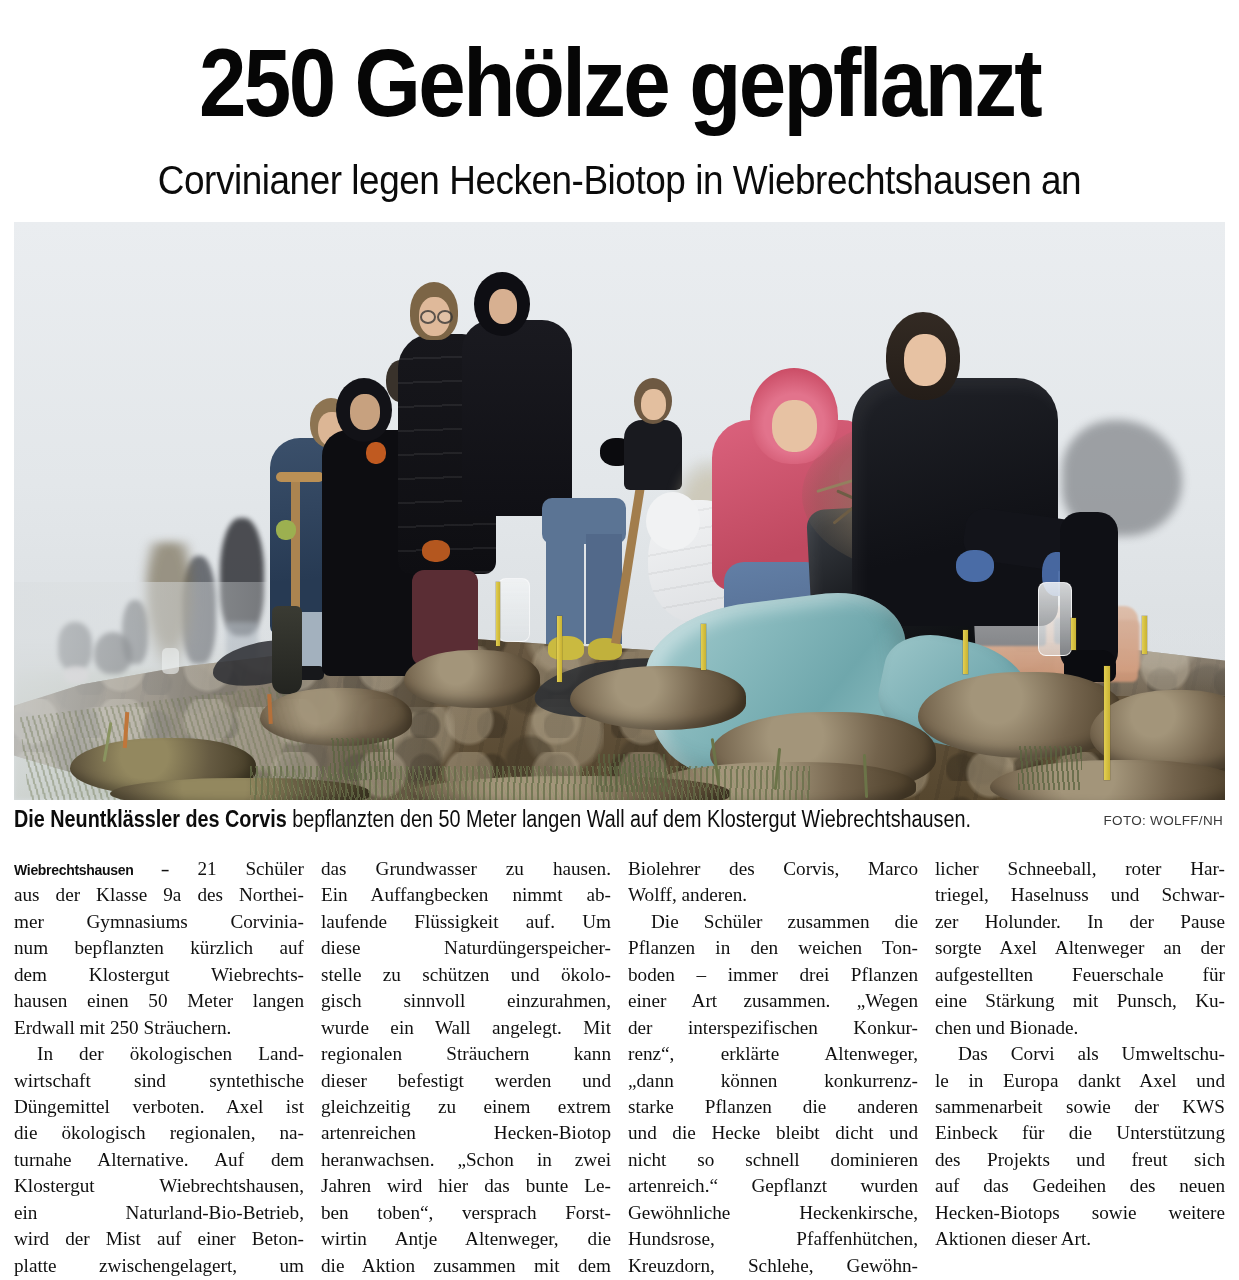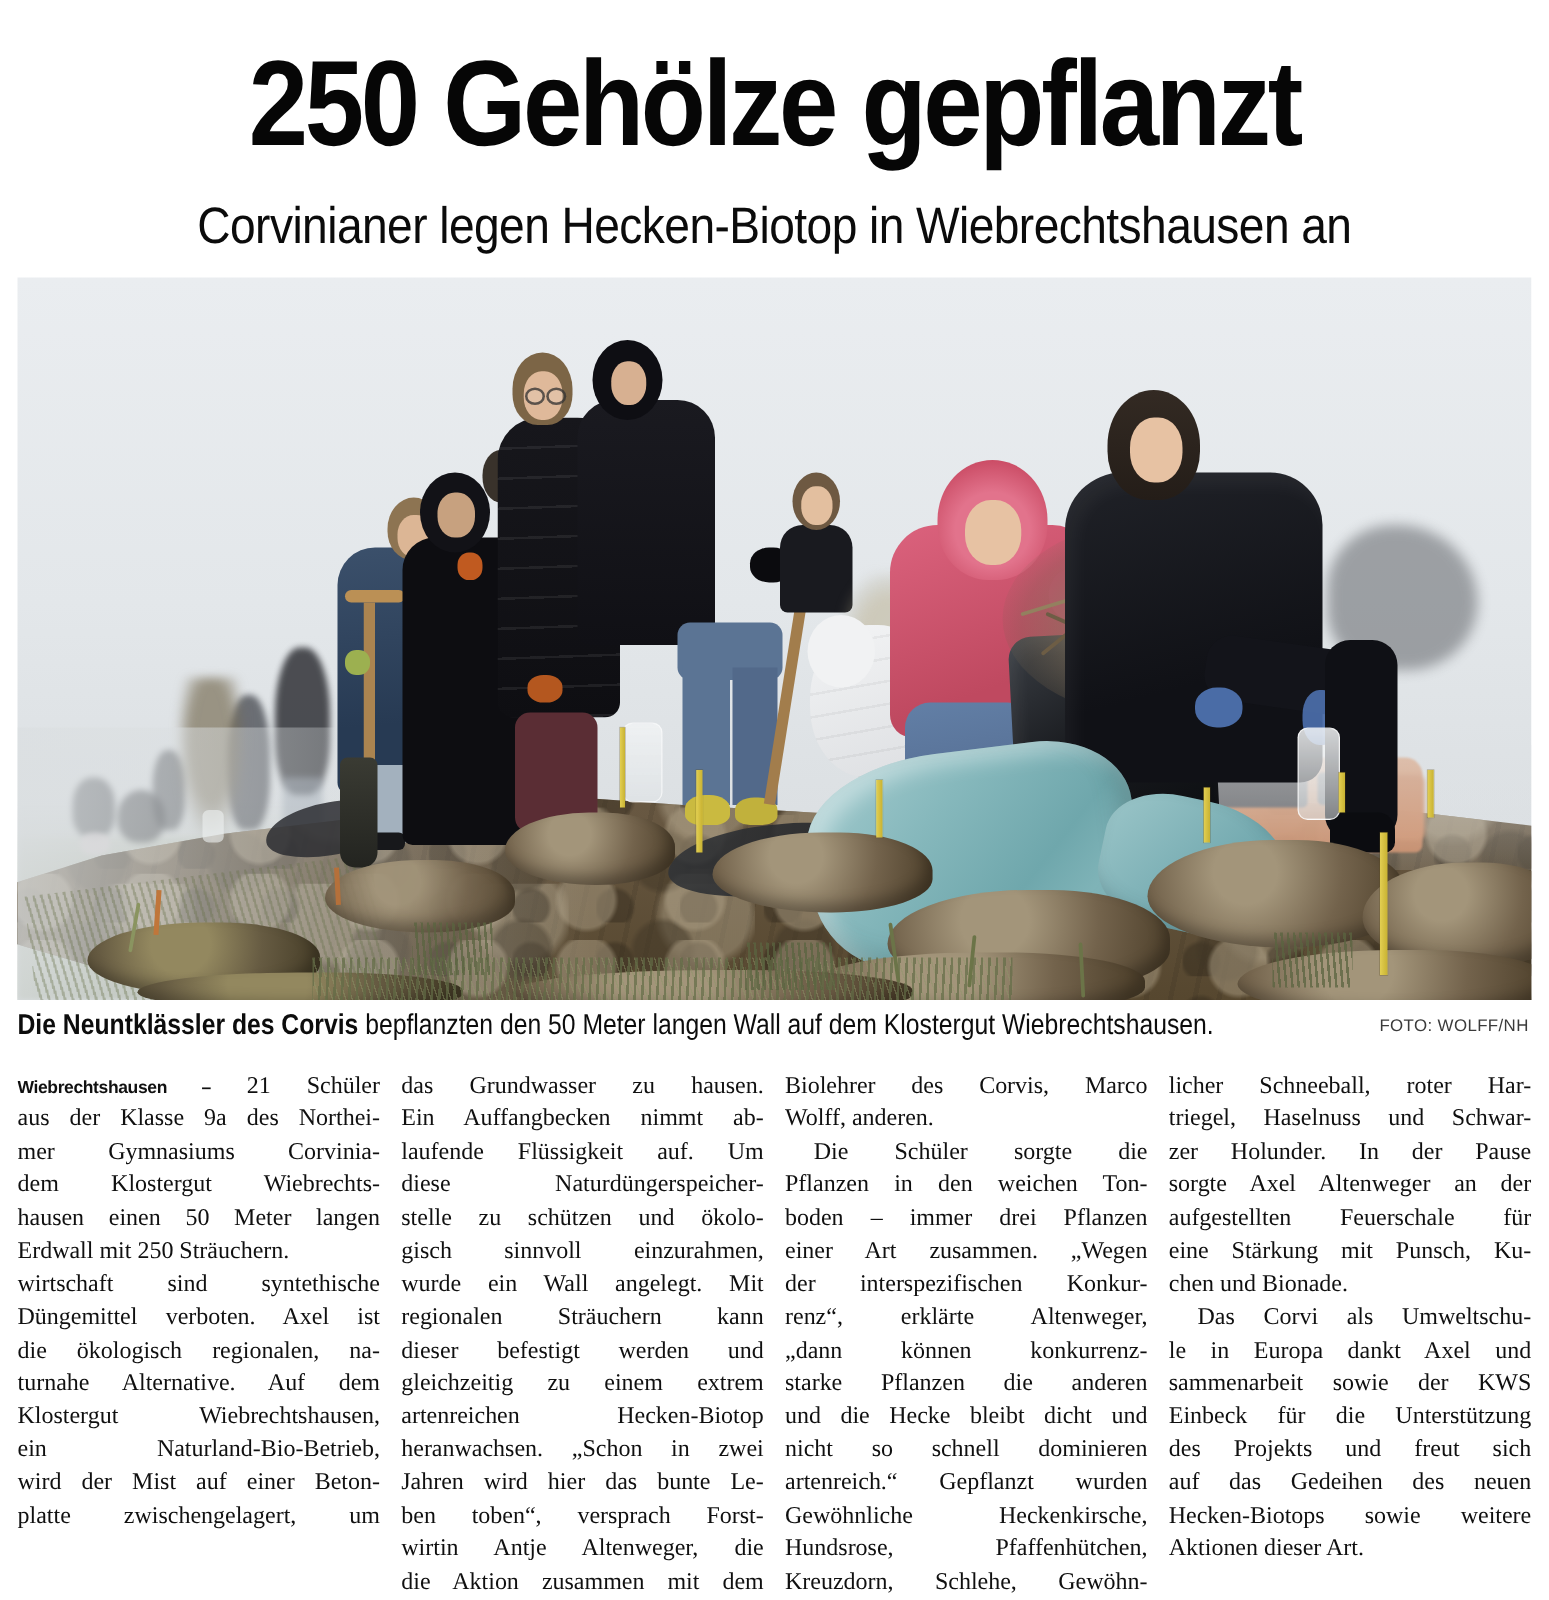--- a/index.html
+++ b/index.html
@@ -300,23 +300,25 @@
   </figure>
 
   <div class="caption"><span class="cap-b">Die Neuntklässler des Corvis</span><span> bepflanzten den 50 Meter langen Wall auf dem Klostergut Wiebrechtshausen.</span></div>
   <div class="credit">FOTO: WOLFF/NH</div>
 
   <div class="cols">
       <div class="col">
         <div class="line"><b class="lead">Wiebrechtshausen –</b> 21 Schüler</div>
         <div class="line">aus der Klasse 9a des Northei-</div>
         <div class="line">mer Gymnasiums Corvinia-</div>
+        <div class="line">num bepflanzten kürzlich auf</div>
         <div class="line">dem Klostergut Wiebrechts-</div>
         <div class="line">hausen einen 50 Meter langen</div>
         <div class="line pend">Erdwall mit 250 Sträuchern.</div>
+        <div class="line pstart">In der ökologischen Land-</div>
         <div class="line">wirtschaft sind syntethische</div>
         <div class="line">Düngemittel verboten. Axel ist</div>
         <div class="line">die ökologisch regionalen, na-</div>
         <div class="line">turnahe Alternative. Auf dem</div>
         <div class="line">Klostergut Wiebrechtshausen,</div>
         <div class="line">ein Naturland-Bio-Betrieb,</div>
         <div class="line">wird der Mist auf einer Beton-</div>
         <div class="line">platte zwischengelagert, um</div>
       </div>
       <div class="col">
@@ -333,21 +335,21 @@
         <div class="line">artenreichen Hecken-Biotop</div>
         <div class="line">heranwachsen. „Schon in zwei</div>
         <div class="line">Jahren wird hier das bunte Le-</div>
         <div class="line">ben toben“, versprach Forst-</div>
         <div class="line">wirtin Antje Altenweger, die</div>
         <div class="line">die Aktion zusammen mit dem</div>
       </div>
       <div class="col">
         <div class="line">Biolehrer des Corvis, Marco</div>
         <div class="line pend">Wolff, anderen.</div>
-        <div class="line pstart">Die Schüler sorgte die</div>
+        <div class="line pstart">Die Schüler zusammen die</div>
         <div class="line">Pflanzen in den weichen Ton-</div>
         <div class="line">boden – immer drei Pflanzen</div>
         <div class="line">einer Art zusammen. „Wegen</div>
         <div class="line">der interspezifischen Konkur-</div>
         <div class="line">renz“, erklärte Altenweger,</div>
         <div class="line">„dann können konkurrenz-</div>
         <div class="line">starke Pflanzen die anderen</div>
         <div class="line">und die Hecke bleibt dicht und</div>
         <div class="line">nicht so schnell dominieren</div>
         <div class="line">artenreich.“ Gepflanzt wurden</div>

